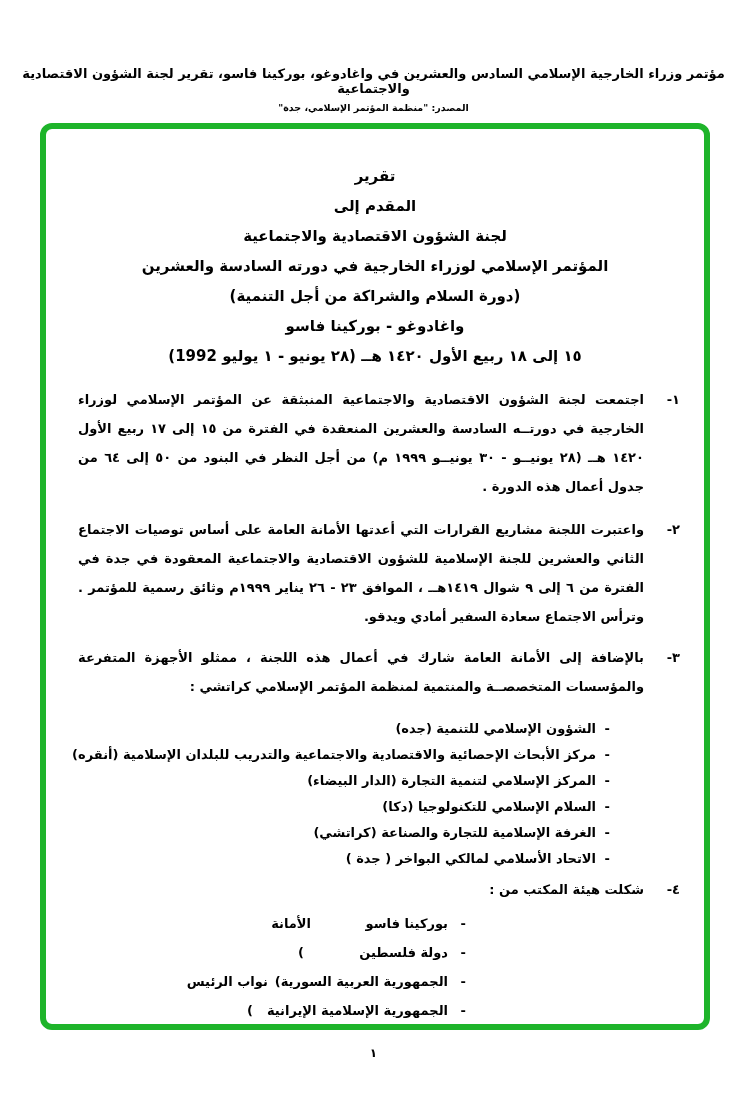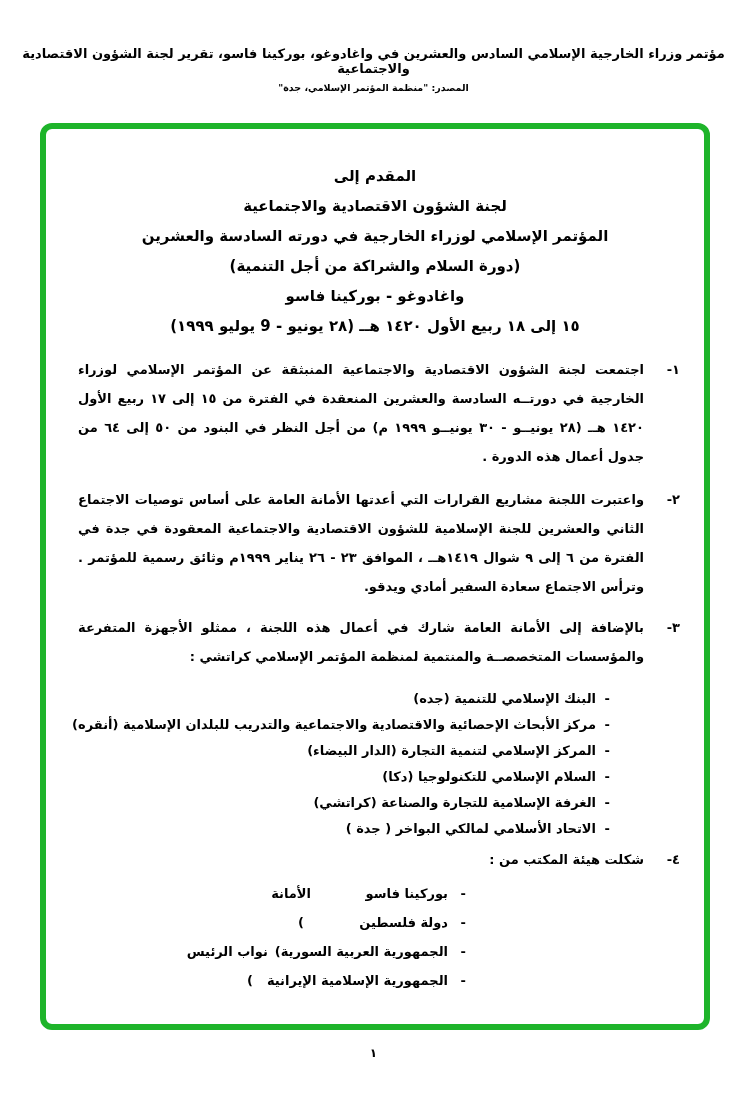--- a/index.html
+++ b/index.html
@@ -8,21 +8,21 @@
   }
   *{box-sizing:border-box;}
   html,body{margin:0;padding:0;}
   body{
     width:747px;height:1099px;background:#ffffff;color:var(--ink);
     font-family:"DejaVu Sans", sans-serif;font-weight:700;direction:rtl;
   }
   .page{position:relative;width:747px;height:1099px;overflow:hidden;background:#fff;}
 
   
-  .top-header{position:absolute;top:46px;left:0;right:0;text-align:center;}
+  .top-header{position:absolute;top:66px;left:0;right:0;text-align:center;}
   .top-header .h-line{font-size:13px;letter-spacing:0;}
   .top-header .src-line{font-size:9.5px;margin-top:6px;}
 
   
   .doc-box{
     position:absolute;top:123px;right:37px;width:670px;height:907px;
     border:6px solid var(--green);border-radius:12px;background:#fff;
     padding-top:32px;overflow:hidden;
   }
 
@@ -61,47 +61,48 @@
 <div class="page">
 
   <div class="top-header">
     <div class="h-line">مؤتمر وزراء الخارجية الإسلامي السادس والعشرين في واغادوغو، بوركينا فاسو، تقرير لجنة الشؤون الاقتصادية والاجتماعية</div>
     <div class="src-line">المصدر:  "منظمة المؤتمر الإسلامي، جدة"</div>
   </div>
 
   <div class="doc-box">
 
     <div class="title-block">
+      <div>تقرير</div>
       <div>المقدم إلى</div>
       <div>لجنة الشؤون الاقتصادية والاجتماعية</div>
       <div>المؤتمر الإسلامي لوزراء الخارجية في دورته السادسة والعشرين</div>
       <div>(دورة السلام والشراكة من أجل التنمية)</div>
       <div>واغادوغو - بوركينا فاسو</div>
-      <div>١٥ إلى ١٨ ربيع الأول ١٤٢٠ هــ  (٢٨ يونيو - 9 يوليو ١٩٩٩)</div>
+      <div>١٥ إلى ١٨ ربيع الأول ١٤٢٠ هــ  (٢٨ يونيو - ١ يوليو 1992)</div>
     </div>
 
     <div class="para para-1">
       <span class="num">١-</span>
       <div class="ptext">اجتمعت لجنة الشؤون الاقتصادية والاجتماعية المنبثقة عن المؤتمر الإسلامي لوزراء الخارجية في دورتــه السادسة والعشرين المنعقدة في الفترة من ١٥ إلى ١٧ ربيع الأول ١٤٢٠ هــ (٢٨ يونيــو - ٣٠ يونيــو ١٩٩٩ م) من أجل النظر في البنود من ٥٠ إلى ٦٤ من جدول أعمال هذه الدورة .</div>
     </div>
 
     <div class="para para-2">
       <span class="num">٢-</span>
       <div class="ptext">واعتبرت اللجنة مشاريع القرارات التي أعدتها  الأمانة العامة على أساس توصيات الاجتماع الثاني والعشرين للجنة الإسلامية للشؤون الاقتصادية والاجتماعية المعقودة في جدة في الفترة من ٦ إلى ٩ شوال ١٤١٩هــ ، الموافق ٢٣ - ٢٦ يناير ١٩٩٩م وثائق رسمية للمؤتمر . وترأس الاجتماع سعادة السفير أمادي ويدقو.</div>
     </div>
 
     <div class="para para-3">
       <span class="num">٣-</span>
       <div class="ptext">بالإضافة إلى الأمانة العامة شارك في أعمال هذه اللجنة ، ممثلو الأجهزة المتفرعة والمؤسسات المتخصصــة والمنتمية لمنظمة المؤتمر الإسلامي كراتشي :</div>
     </div>
 
     <div class="inst-list">
       <div class="inst-item">
         <span class="dash">-</span>
-        <span>البنك الإسلامي للتنمية (جده)</span>
+        <span>الشؤون الإسلامي للتنمية (جده)</span>
       </div>
       <div class="inst-item">
         <span class="dash">-</span>
         <span>مركز الأبحاث الإحصائية والاقتصادية والاجتماعية والتدريب للبلدان الإسلامية (أنقره)</span>
       </div>
       <div class="inst-item">
         <span class="dash">-</span>
         <span>المركز الإسلامي لتنمية التجارة (الدار البيضاء)</span>
       </div>
       <div class="inst-item">

